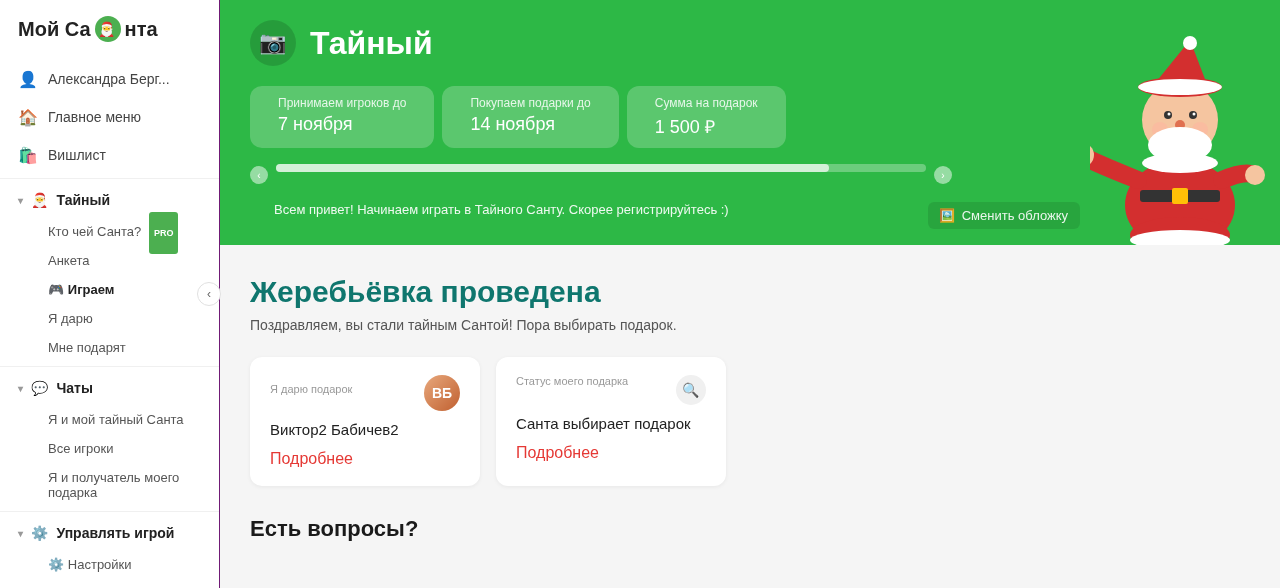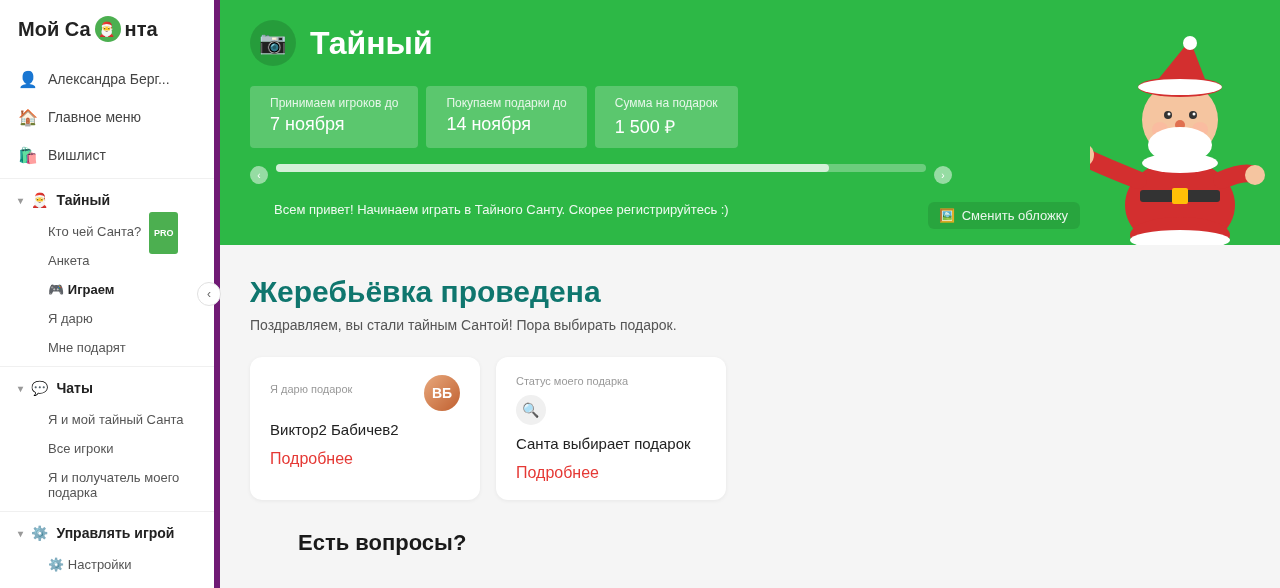--- a/index.html
+++ b/index.html
@@ -5,21 +5,21 @@
     * { box-sizing: border-box; margin: 0; padding: 0; }
     body { font-family: -apple-system, BlinkMacSystemFont, 'Segoe UI', Arial, sans-serif; display: flex; height: 588px; overflow: hidden; background: #f5f5f5; }
 
     
     .sidebar {
       width: 220px;
       min-width: 220px;
       background: #fff;
       height: 100%;
       overflow-y: auto;
-      border-right: 6px solid #701a75;
+      border-right: 1px solid #701a75;
       display: flex;
       flex-direction: column;
     }
     .sidebar-logo {
       padding: 16px 18px 14px;
       font-size: 20px;
       font-weight: 700;
       color: #222;
       display: flex;
       align-items: center;
@@ -115,22 +115,22 @@
       font-weight: 800;
       color: white;
     }
     .banner-cards {
       display: flex;
       gap: 0;
       margin-bottom: 16px;
     }
     .banner-card {
       background: rgba(255,255,255,0.22);
-      border-radius: 4px;
-      padding: 10px 20px;
+      border-radius: 12px;
+      padding: 10px 28px;
       margin-right: 8px;
       min-width: 140px;
     }
     .banner-card-label {
       font-size: 12px;
       color: rgba(255,255,255,0.85);
       margin-bottom: 4px;
     }
     .banner-card-value {
       font-size: 18px;
@@ -275,21 +275,20 @@
     .info-card-link {
       font-size: 16px;
       color: #e53935;
       cursor: pointer;
       font-weight: 500;
     }
     .questions-title {
       font-size: 22px;
       font-weight: 700;
       color: #1a1a1a;
-      margin-left: 48px;
     }
   </style>
 </head>
 <body>
 
 <aside class="sidebar">
   <div class="sidebar-logo">
     <span>Мой Са</span>
     <span class="logo-santa-icon">🎅</span>
     <span>нта</span>
@@ -470,21 +469,21 @@
       <div class="info-card">
         <div style="display:flex; justify-content:space-between; align-items:center; margin-bottom:10px;">
           <div class="info-card-label">Я дарю подарок</div>
           <div class="info-card-avatar">ВБ</div>
         </div>
         <div class="info-card-name">Виктор2 Бабичев2</div>
         <div class="info-card-link">Подробнее</div>
       </div>
 
       <div class="info-card">
-        <div style="display:flex; justify-content:space-between; align-items:flex-start; margin-bottom:10px;flex-direction:column;">
+        <div style="display:flex; justify-content:space-between; align-items:flex-start; margin-bottom:10px;">
           <div class="info-card-label">Статус моего подарка</div>
           <div class="info-card-search-icon">🔍</div>
         </div>
         <div class="info-card-name">Санта выбирает подарок</div>
         <div class="info-card-link">Подробнее</div>
       </div>
     </div>
 
     <h3 class="questions-title">Есть вопросы?</h3>
   </div>

